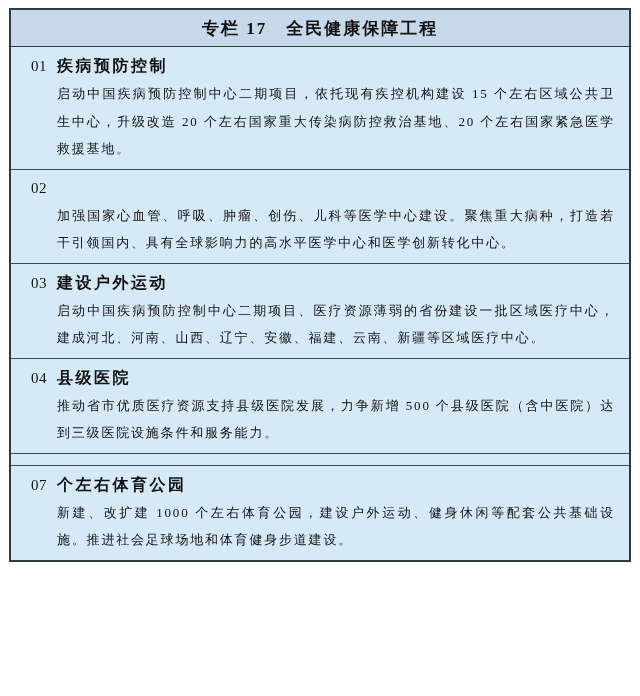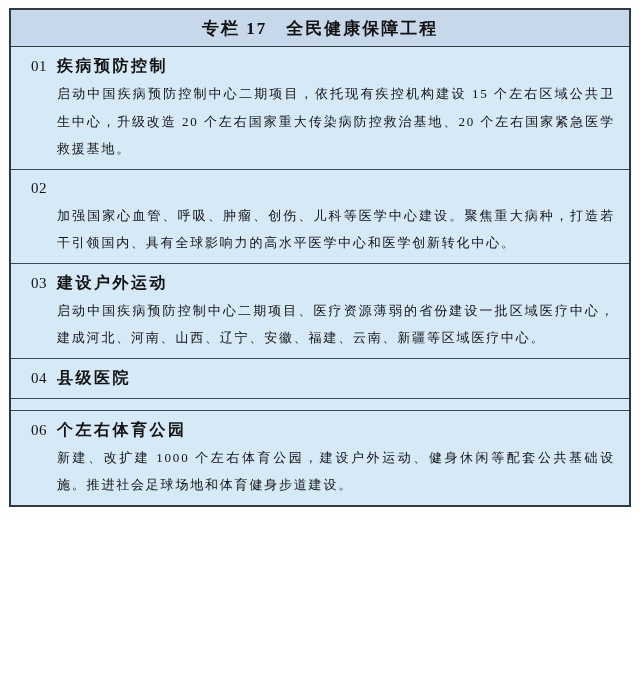--- a/index.html
+++ b/index.html
@@ -102,27 +102,28 @@
         <span class="section-title">建设户外运动</span>
       </div>
       <p class="section-body">启动中国疾病预防控制中心二期项目、医疗资源薄弱的省份建设一批区域医疗中心，建成河北、河南、山西、辽宁、安徽、福建、云南、新疆等区域医疗中心。</p>
     </div>
 
     <div class="section">
       <div class="section-heading">
         <span class="section-num">04</span>
         <span class="section-title">县级医院</span>
       </div>
+      <p class="section-body">推动省市优质医疗资源支持县级医院发展，力争新增 500 个县级医院（含中医院）达到三级医院设施条件和服务能力。</p>
     </div>
 
     <div class="section">
     </div>
 
     <div class="section">
       <div class="section-heading">
-        <span class="section-num">06</span>
+        <span class="section-num">07</span>
         <span class="section-title">个左右体育公园</span>
       </div>
       <p class="section-body">新建、改扩建 1000 个左右体育公园，建设户外运动、健身休闲等配套公共基础设施。推进社会足球场地和体育健身步道建设。</p>
     </div>
 
   </div>
 </div>
 
 </body></html>

